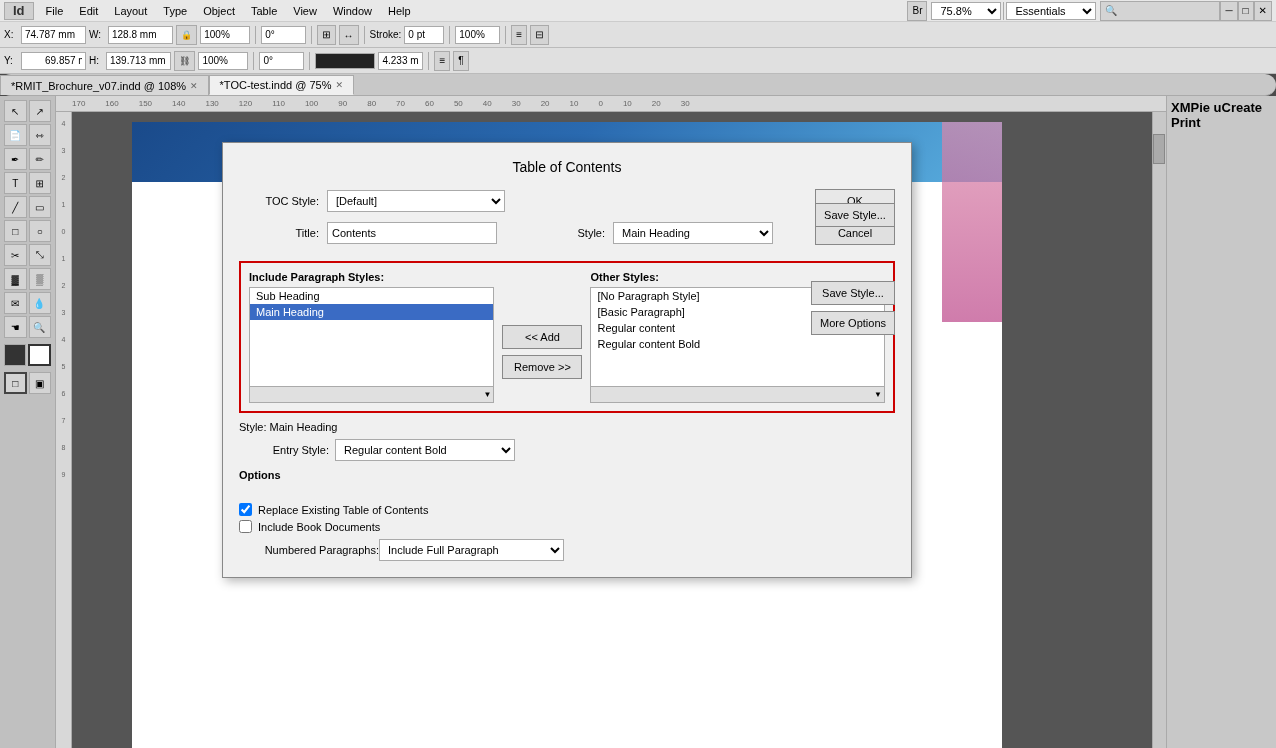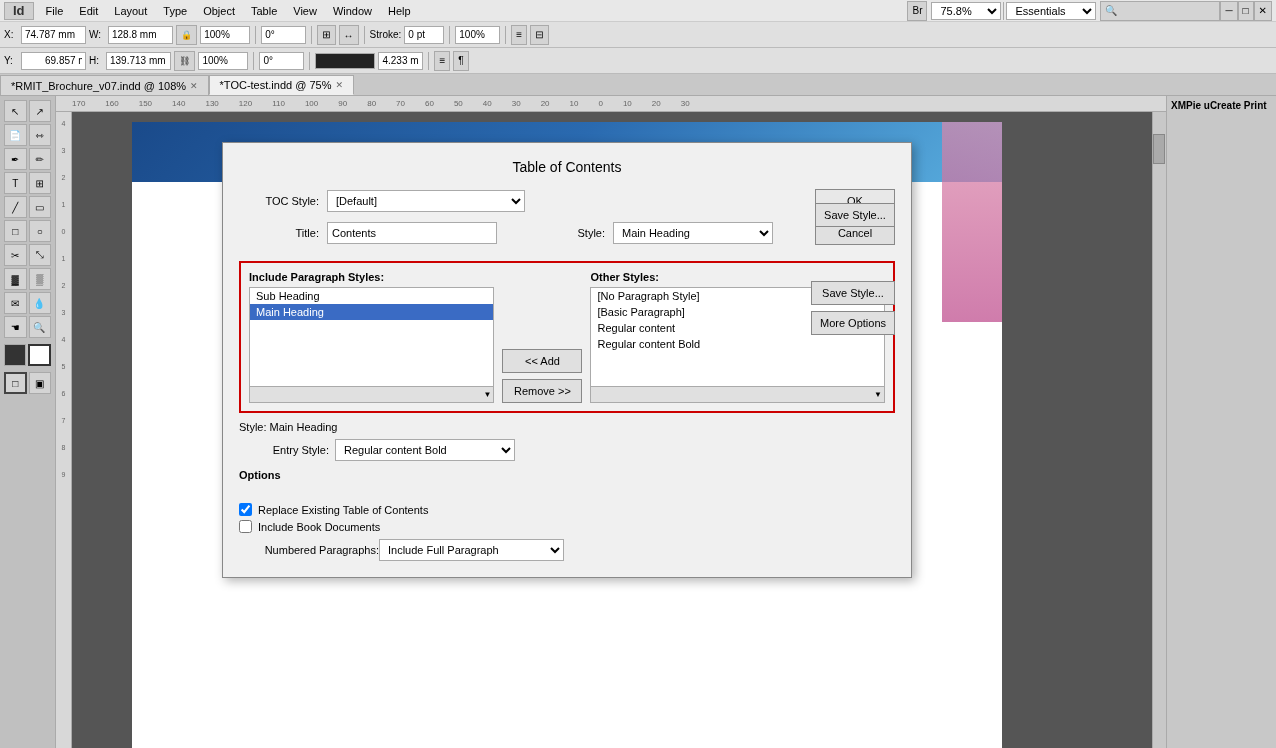--- a/index.html
+++ b/index.html
@@ -84,20 +84,21 @@
       margin: 0 2px;
     }
 
     
     .tabbar {
       background: #c8c8c8;
       height: 22px;
       display: flex;
       align-items: flex-end;
       border-bottom: 1px solid #aaa;
+      border-radius: 11px;
     }
     .tab {
       background: #d8d8d8;
       border: 1px solid #aaa;
       border-bottom: none;
       padding: 2px 10px;
       font-size: 11px;
       cursor: pointer;
       height: 20px;
       display: flex;
@@ -261,21 +262,21 @@
     
     .styles-section {
       border: 2px solid #cc0000;
       padding: 8px;
       margin: 8px 0;
       position: relative;
     }
     .styles-columns {
       display: flex;
       gap: 8px;
-      align-items: flex-end;
+      align-items: center;
     }
     .styles-left {
       flex: 1;
     }
     .styles-middle {
       display: flex;
       flex-direction: column;
       gap: 6px;
       justify-content: center;
       padding-top: 30px;
@@ -312,21 +313,21 @@
     
     .right-panel {
       width: 110px;
       background: #c8c8c8;
       border-left: 1px solid #aaa;
       display: flex;
       flex-direction: column;
       padding: 4px;
     }
     .right-panel-title {
-      font-size: 10px;
+      font-size: 13px;
       font-weight: bold;
       margin-bottom: 4px;
     }
 
     
     ::-webkit-scrollbar { width: 8px; height: 8px; }
     ::-webkit-scrollbar-track { background: #e0e0e0; }
     ::-webkit-scrollbar-thumb { background: #aaa; border: 1px solid #888; }
 
     .include-para-title {
@@ -546,21 +547,21 @@
           <div class="doc-image-top"></div>
 
           <div style="position:absolute; right:0; top:0; width:60px; height:200px; background: linear-gradient(to bottom, #dd88aa, #bb4488); opacity:0.7;"></div>
 
           <div class="dialog-overlay">
             <div class="dialog">
               <div class="dialog-title">Table of Contents</div>
 
               <div class="dialog-row">
                 <span class="dialog-label">TOC Style:</span>
-                <select class="dialog-select" style="width:198px;">
+                <select class="dialog-select" style="width:178px;">
                   <option>[Default]</option>
                 </select>
                 <div style="flex:1"></div>
                 <button class="dialog-btn primary">OK</button>
               </div>
 
               <div class="dialog-row">
                 <span class="dialog-label">Title:</span>
                 <input class="dialog-input" style="width: 170px;" value="Contents">
                 <span class="dialog-label" style="margin-left:20px;">Style:</span>

